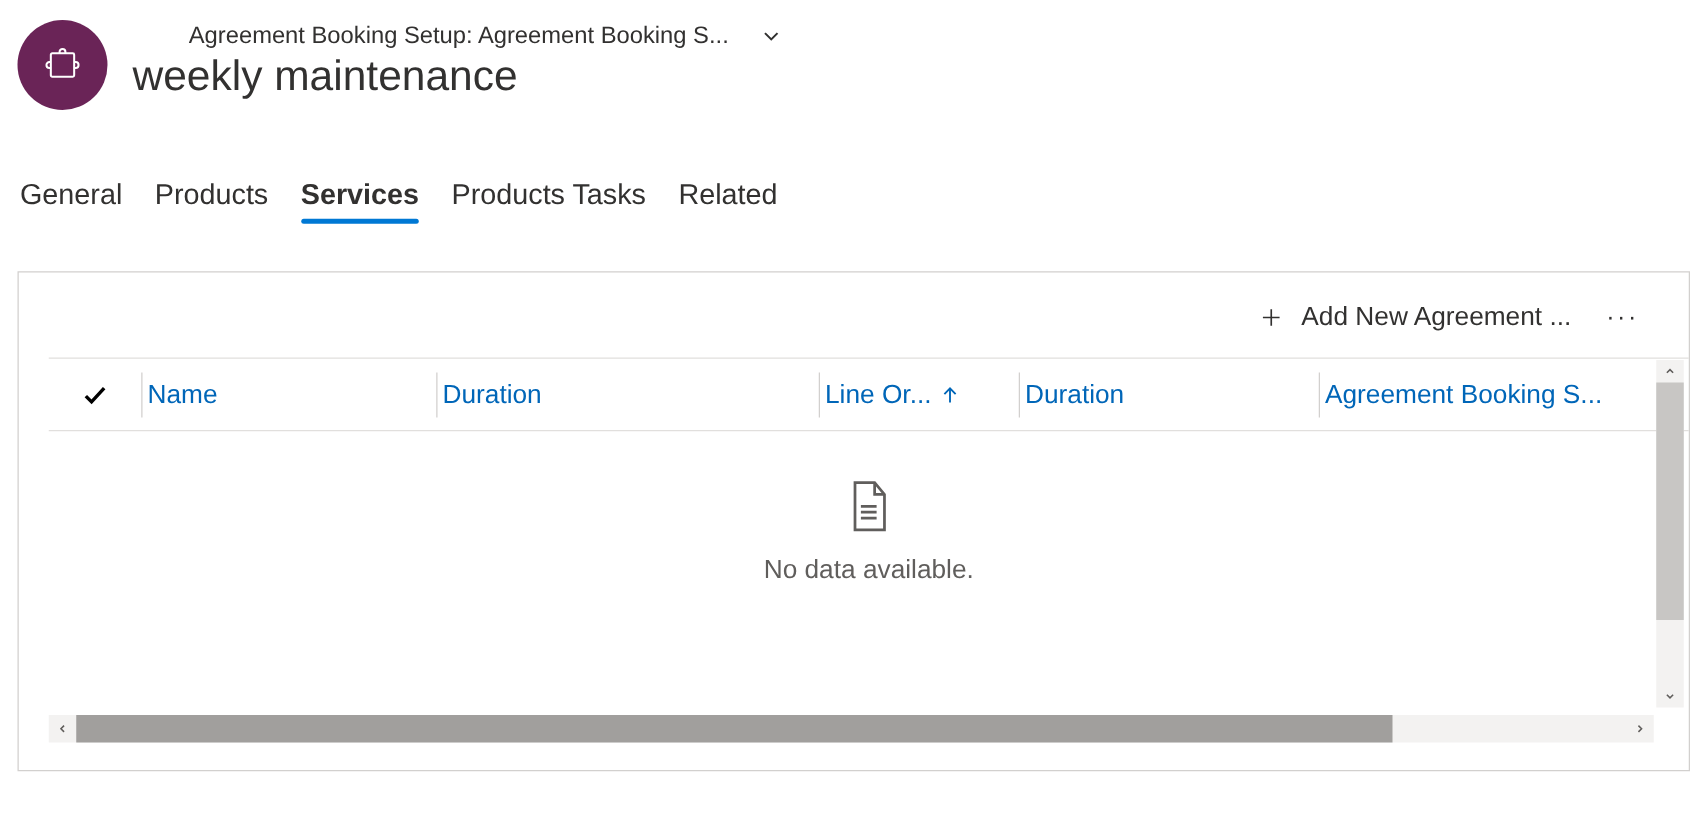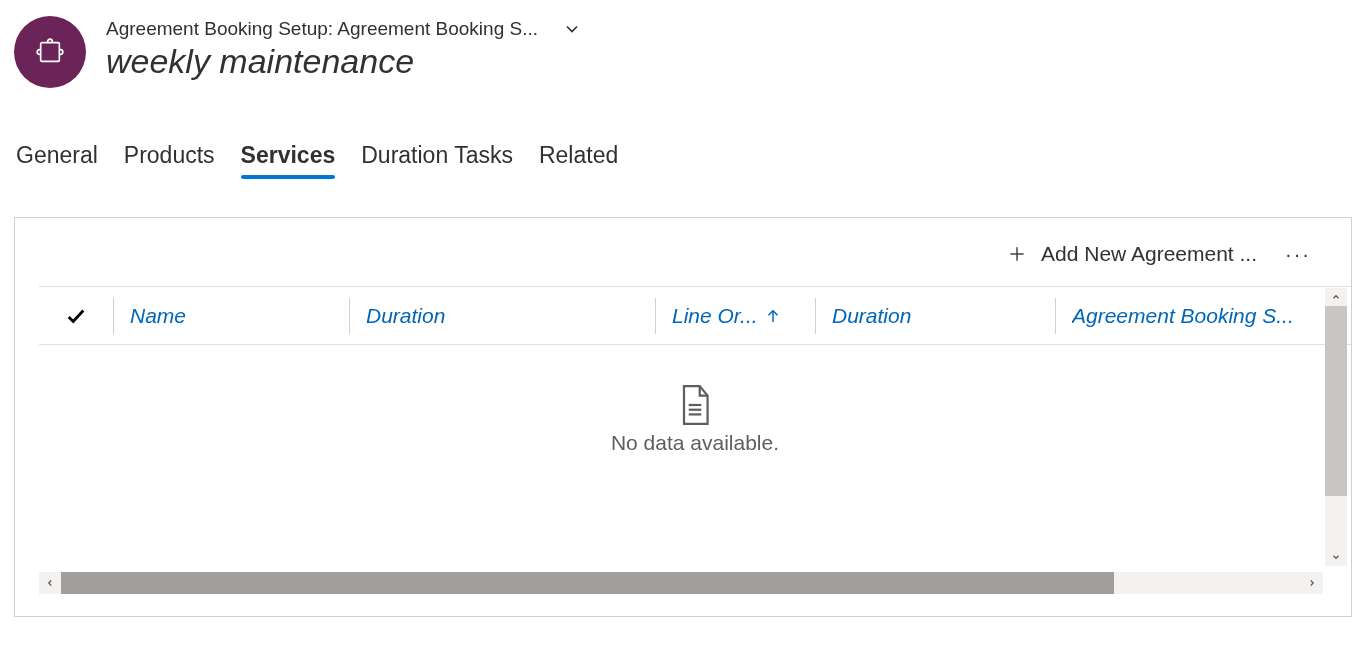--- a/index.html
+++ b/index.html
@@ -29,36 +29,36 @@
     align-items: center;
     justify-content: center;
     flex-shrink: 0;
   }
   .avatar svg { width: 28px; height: 28px; }
   .head-text { padding-top: 2px; }
   .breadcrumb-row {
     display: flex;
     align-items: center;
     gap: 24px;
+    margin-left: 45px;
   }
   .breadcrumb {
     font-size: 19px;
     color: #323130;
     max-width: 480px;
     white-space: nowrap;
     overflow: hidden;
     text-overflow: ellipsis;
   }
   .chev { color: #323130; }
   .page-title {
     font-size: 34px;
     font-weight: 400;
     color: #323130;
     margin-top: 2px;
-    font-style: italic;
   }
 
   
   .tabs {
     display: flex;
     gap: 26px;
     margin-top: 54px;
     padding-left: 2px;
   }
   .tab {
@@ -129,27 +129,26 @@
     justify-content: center;
     align-items: center;
   }
   .col-check svg { width: 22px; height: 22px; }
   .col {
     font-size: 21px;
     color: #0066b8;
     display: flex;
     align-items: center;
     gap: 6px;
-    padding-left: 16px;
+    padding-left: 4px;
     border-left: 1px solid #d2d0ce;
     height: 36px;
     white-space: nowrap;
     overflow: hidden;
     cursor: pointer;
-    font-style: italic;
   }
   .col span.label {
     overflow: hidden;
     text-overflow: ellipsis;
   }
   .col.sort svg { width: 18px; height: 18px; flex-shrink: 0; }
 
   .col-name { width: 236px; }
   .col-line { width: 160px; }
   .col-dur  { width: 306px; }
@@ -157,20 +156,21 @@
   .col-abs  { width: 260px; }
 
   .empty {
     text-align: center;
     color: #605e5c;
     padding-top: 38px;
   }
   .empty svg { width: 38px; height: 44px; }
   .empty-text {
     font-size: 21px;
+    margin-top: 12px;
   }
 
   
   .vscroll {
     position: absolute;
     top: 70px;
     right: 4px;
     width: 22px;
     bottom: 50px;
     background: #f3f2f1;
@@ -232,21 +232,21 @@
       </svg>
     </div>
     <div class="page-title">weekly maintenance</div>
   </div>
 </div>
 
 <div class="tabs">
   <div class="tab">General</div>
   <div class="tab">Products</div>
   <div class="tab active">Services</div>
-  <div class="tab">Duration Tasks</div>
+  <div class="tab">Products Tasks</div>
   <div class="tab">Related</div>
 </div>
 
 <div class="grid-wrap">
 
   <div class="grid-toolbar">
     <div class="add-btn">
       <svg width="20" height="20" viewBox="0 0 24 24" fill="none" stroke="#323130" stroke-width="1.6">
         <line x1="12" y1="4" x2="12" y2="20"></line>
           <line x1="4" y1="12" x2="20" y2="12"></line>

